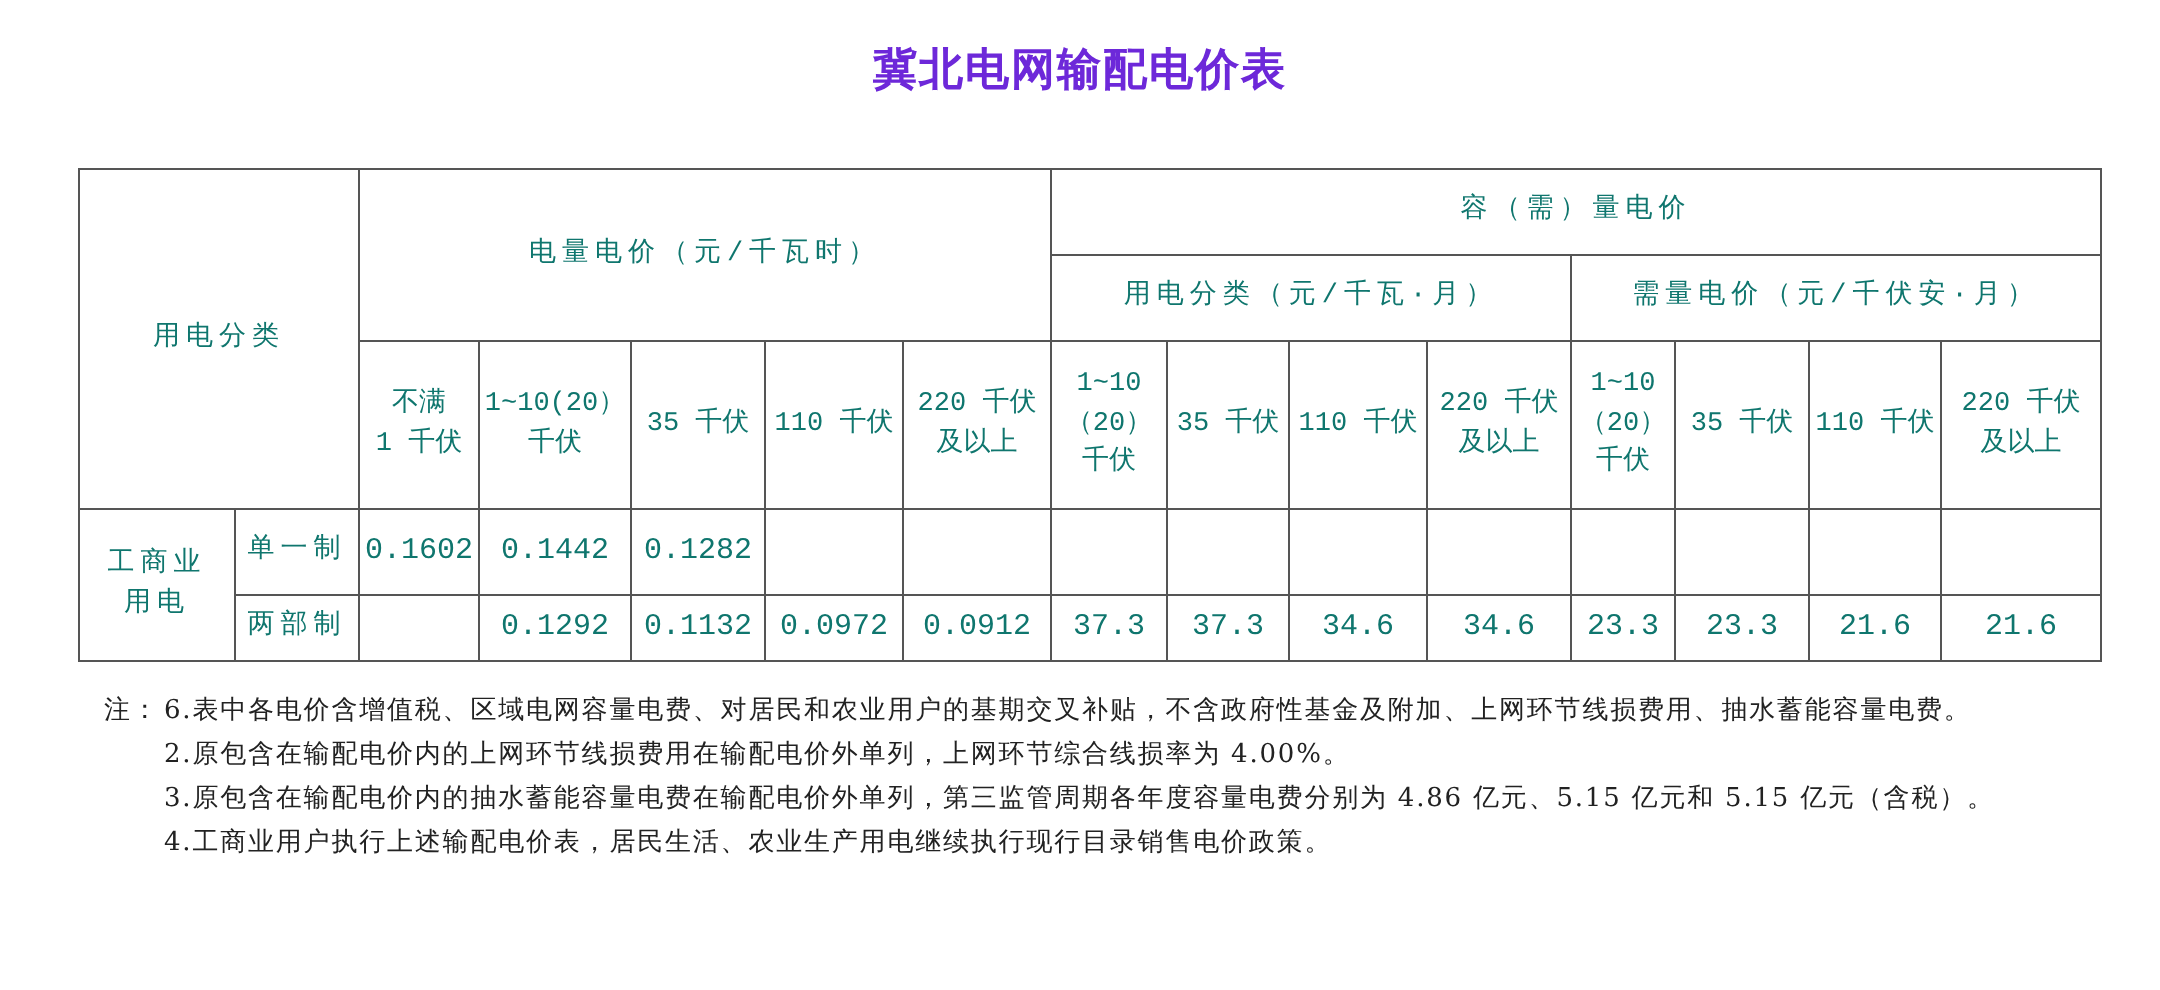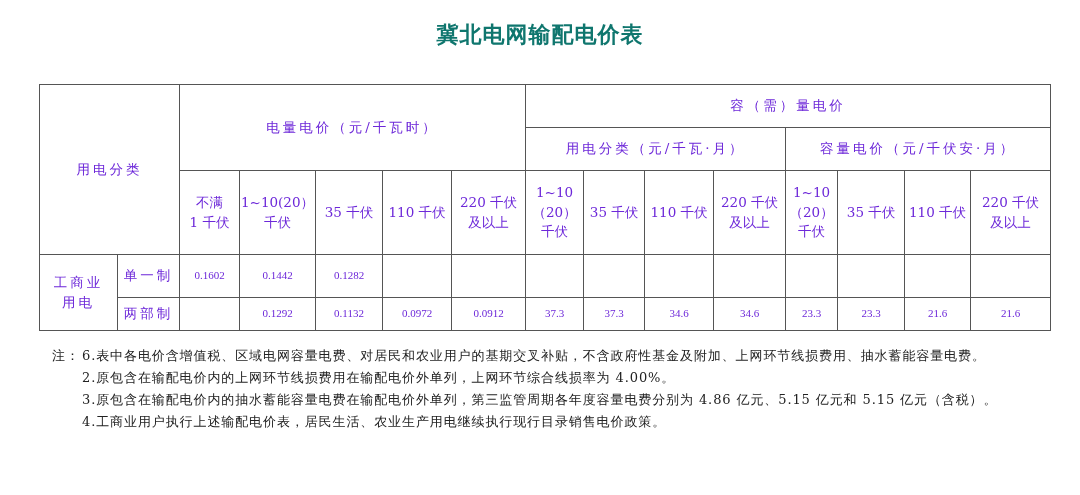--- a/index.html
+++ b/index.html
@@ -3,35 +3,35 @@
 <meta charset="utf-8">
 <style>
   html, body { margin: 0; padding: 0; background: #ffffff; }
   body {
     width: 1080px; height: 495px; position: relative; overflow: hidden;
     font-family: "DejaVu Serif", "Liberation Serif", serif;
     color: #222222;
   }
   .title {
     position: absolute; left: 0; top: 20px; width: 1080px;
-    text-align: center; font-size: 22px; font-weight: bold; color: #0f766e;
+    text-align: center; font-size: 22px; font-weight: bold; color: #6d28d9;
     letter-spacing: 1px;
   }
   table.tariff {
     position: absolute; left: 39px; top: 84px;
     border-collapse: collapse; table-layout: fixed;
     width: 1011px;
     font-size: 13.5px;
   }
   table.tariff td {
     border: 1px solid #555555;
     text-align: center; vertical-align: middle;
-    padding: 0; line-height: 1.45; color: #6d28d9;
+    padding: 0; line-height: 1.45; color: #0f766e; font-family: Liberation Mono, monospace;
   }
-  .num { font-family: "Liberation Serif", "DejaVu Serif", serif; font-size: 11px; }
+  .num { font-family: "Liberation Serif", "DejaVu Serif", serif; font-size: 15px; }
   .sp { letter-spacing: 3px; }
   .notes {
     position: absolute; left: 52px; top: 345px; width: 1020px;
     font-size: 13px; line-height: 22px; color: #222;
   }
   .note-line { white-space: nowrap; letter-spacing: 0.9px; }
   .note-line.indent { padding-left: 30px; }
   .note-prefix { display: inline-block; width: 30px; }
 </style>
 </head>
@@ -58,21 +58,21 @@
       <col style="width:80px">
   </colgroup>
   <tbody>
       <tr style="height:43px">
     <td colspan="2" rowspan="3" class="sp">用电分类</td>
     <td colspan="5" rowspan="2" class="sp">电量电价（元/千瓦时）</td>
     <td colspan="8" class="sp">容（需）量电价</td>
   </tr>
   <tr style="height:43px">
     <td colspan="4" class="sp">用电分类（元/千瓦·月）</td>
-    <td colspan="4" class="sp">容量电价（元/千伏安·月）</td>
+    <td colspan="4" class="sp">需量电价（元/千伏安·月）</td>
   </tr>
   <tr style="height:84px">
     <td><span>不满</span><br><span>1 千伏</span></td>
     <td><span>1~10(20）</span><br><span>千伏</span></td>
     <td><span>35 千伏</span></td>
     <td><span>110 千伏</span></td>
     <td><span>220 千伏</span><br><span>及以上</span></td>
 
     <td><span>1~10</span><br><span>（20）</span><br><span>千伏</span></td>
     <td><span>35 千伏</span></td>

